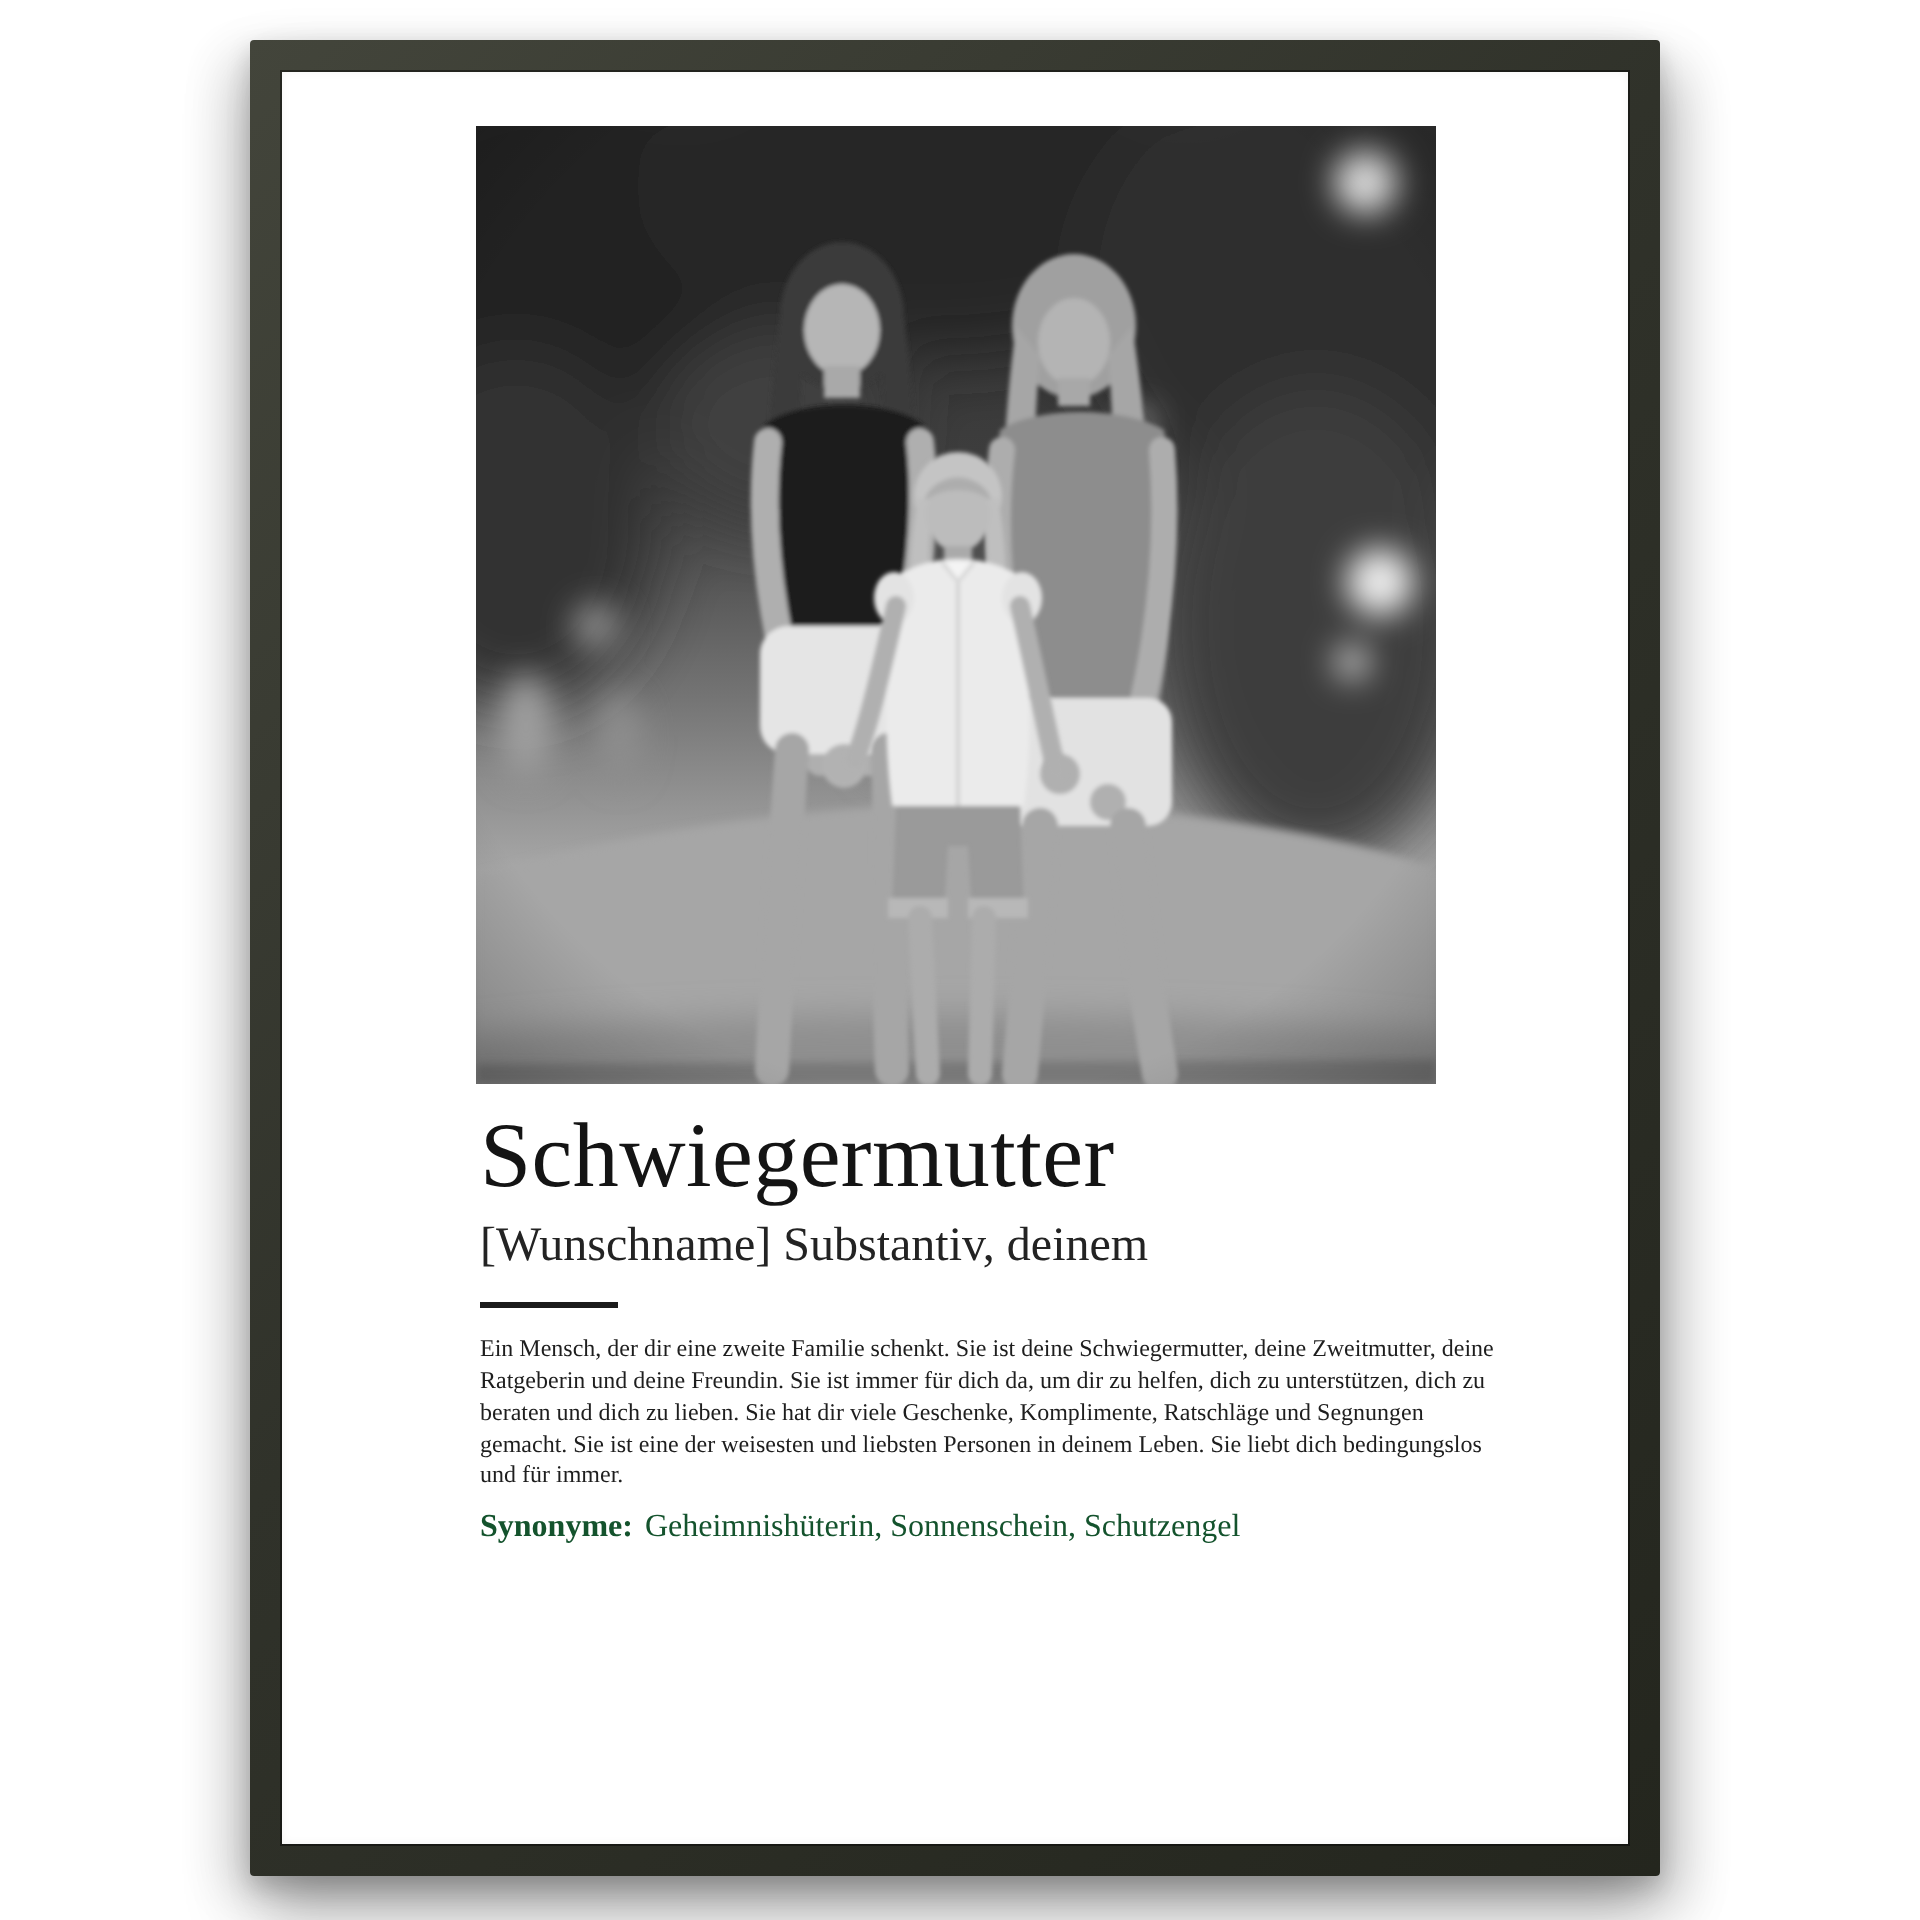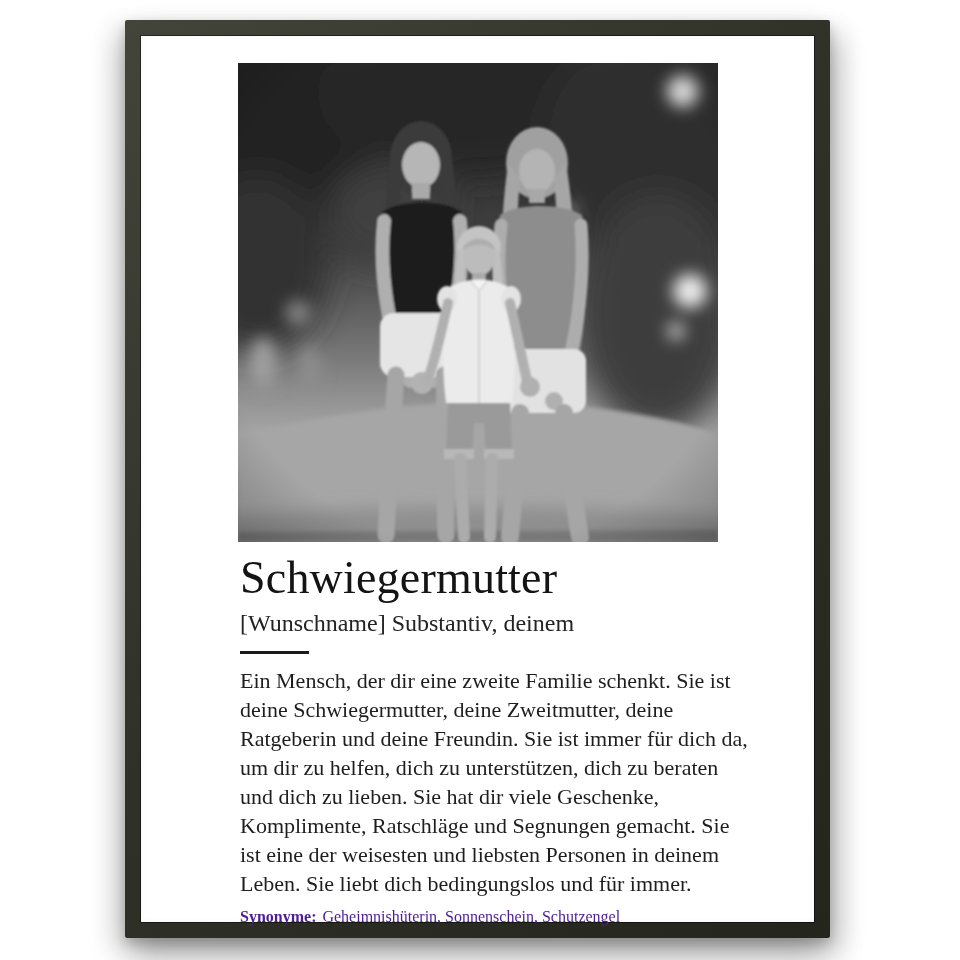--- a/index.html
+++ b/index.html
@@ -62,29 +62,29 @@
     color:#232323;
   }
   .divider{
     margin-top:15px;
     width:69px; height:3px;
     background:#1b1b1b;
   }
   .definition{
     margin:13px 0 0 0;
     width:508px;
-    font-size:22px;
+    font-size:12px;
     line-height:1.315;
     color:#1e1e1e;
   }
   .synonyms{
     margin:8px 0 0 0;
     font-size:16px;
     line-height:1.2;
-    color:#4c1d95;
+    color:#14532d;
   }
   .synonyms .lbl{ font-weight:bold; margin-right:6px; }
 </style>
 </head>
 <body>
 
 <div class="stage">
   <div class="frame">
     <div class="mat">
 

